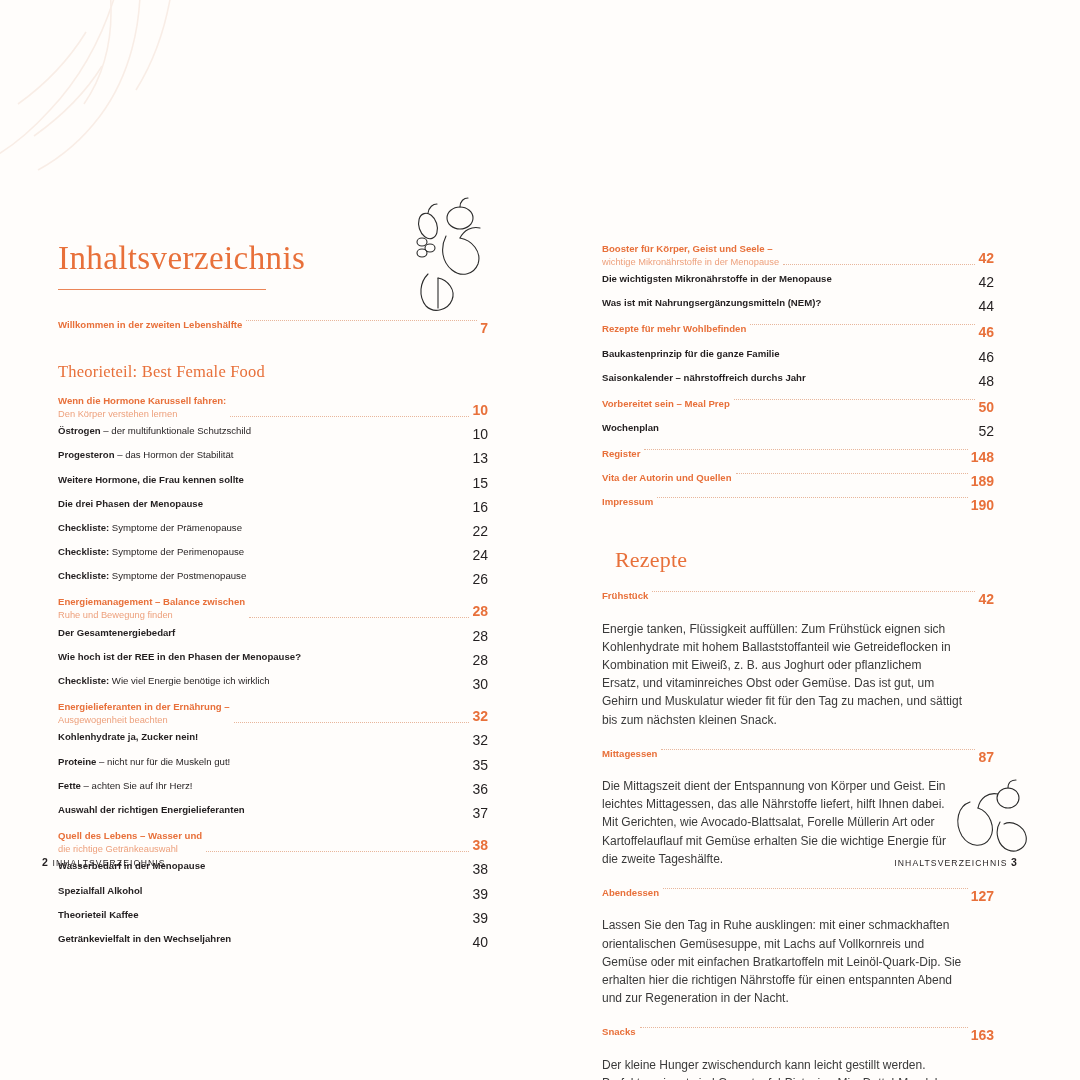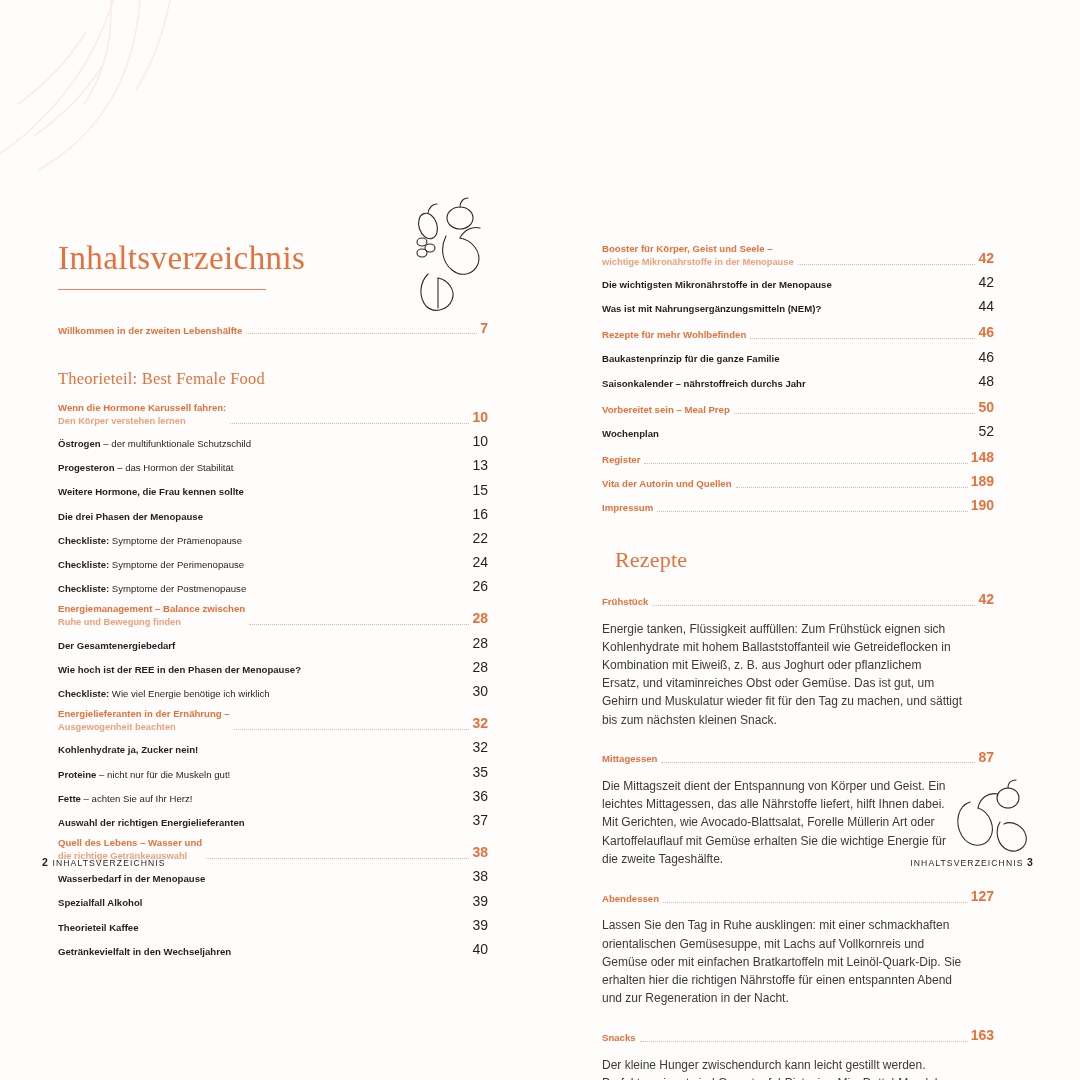--- a/index.html
+++ b/index.html
@@ -56,32 +56,32 @@
     height: 1px;
     background: #e8703a;
     opacity: 0.85;
     margin: 0 0 26px 0;
   }
   h2.section-title {
     font-family: "Liberation Serif", serif;
     color: #e8703a;
     font-size: 16.5px;
     font-weight: normal;
-    margin: 29px 0 10px 0;
+    margin: 22px 0 10px 0;
     letter-spacing: 0.2px;
   }
   h2.section-title.big {
     font-size: 22px;
     margin: 30px 0 14px 13px;
   }
 
   
   .row {
     display: flex;
-    align-items: flex-end;
+    align-items: flex-start;
     font-size: 9.6px;
     line-height: 1.35;
     padding: 2.6px 0;
     color: #231f20;
   }
   .row .txt {
     white-space: nowrap;
   }
   .row .dots {
     flex: 1 1 auto;
@@ -100,21 +100,21 @@
     color: #e8703a;
     font-weight: bold;
   }
   .row.accent .dots {
     border-bottom: 1px dotted #e8b69b;
   }
   .row .bold { font-weight: bold; }
   .row .light { font-weight: normal; }
   .row .sub {
     display: block;
-    font-weight: bold;
+    font-weight: normal;
     color: #eda07c;
     font-size: 9.3px;
   }
   .row.two-line {
     align-items: flex-end;
   }
   .row.two-line .txt { white-space: normal; }
   .row.nodots .dots { border-bottom: none; }
 
   .rowgroup { margin-bottom: 2px; }
@@ -130,21 +130,21 @@
 
   
   .footer {
     position: absolute;
     bottom: 212px;
     font-size: 8.6px;
     letter-spacing: 1.1px;
     color: #231f20;
   }
   .footer-left { left: 42px; }
-  .footer-right { right: 46px; }
+  .footer-right { right: 62px; }
   .folio {
     font-weight: bold;
     font-size: 10.5px;
   }
 
   .doodle-top {
     position: absolute;
     left: 398px;
     top: 196px;
     width: 96px;

